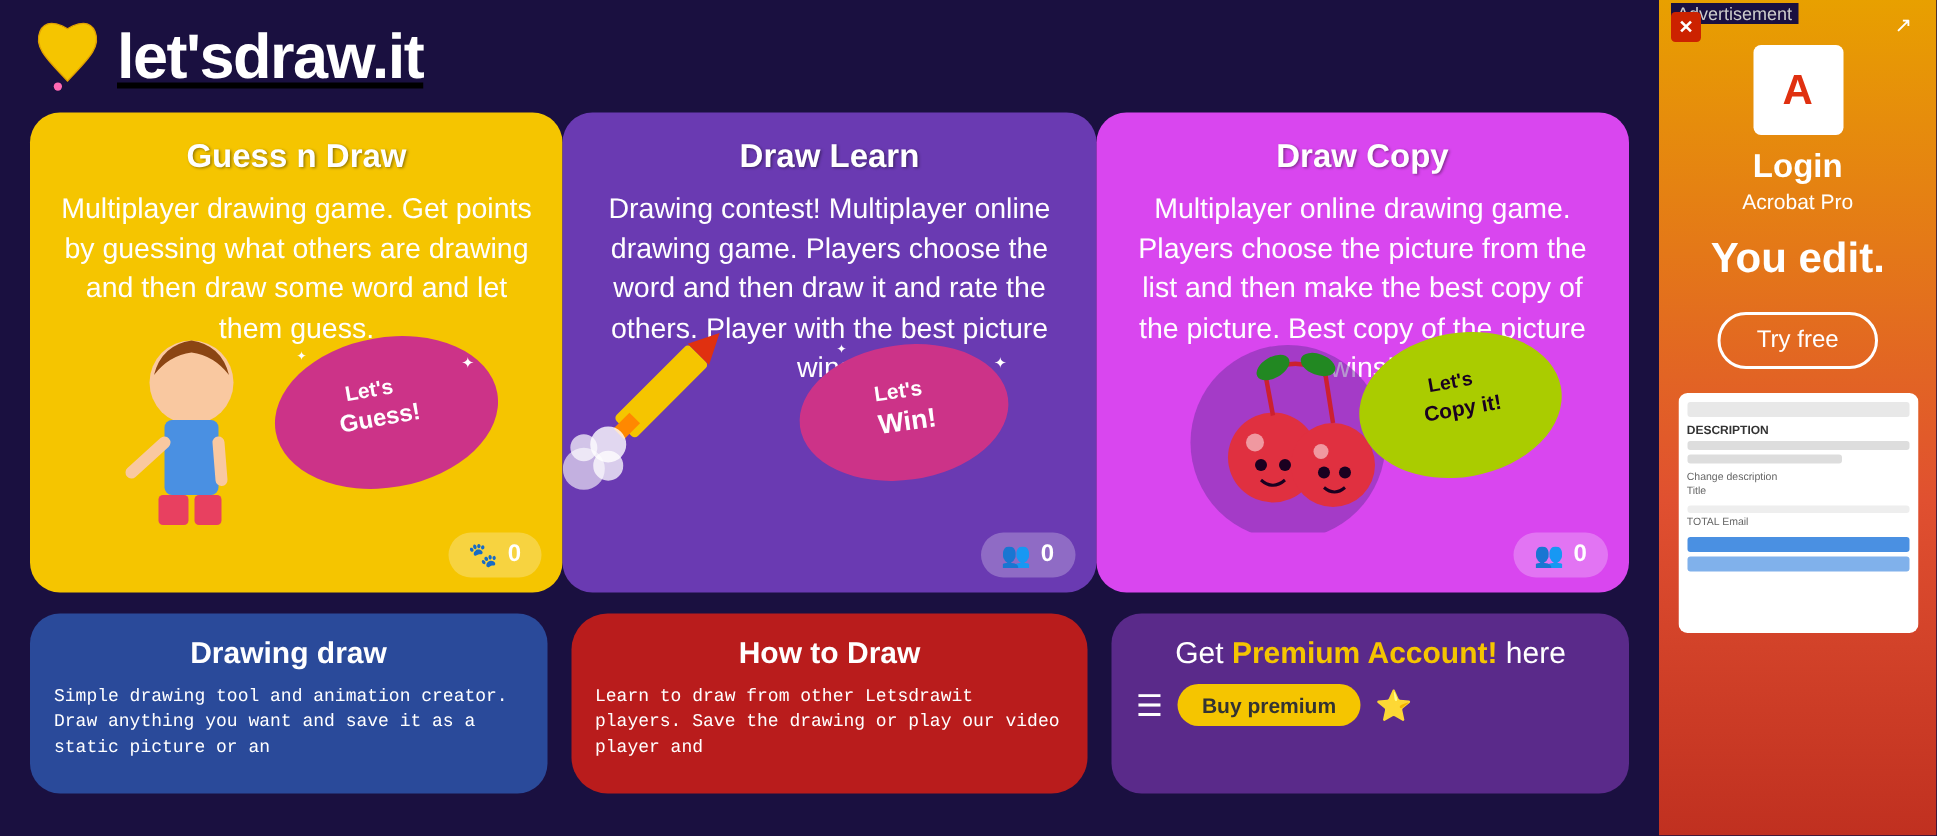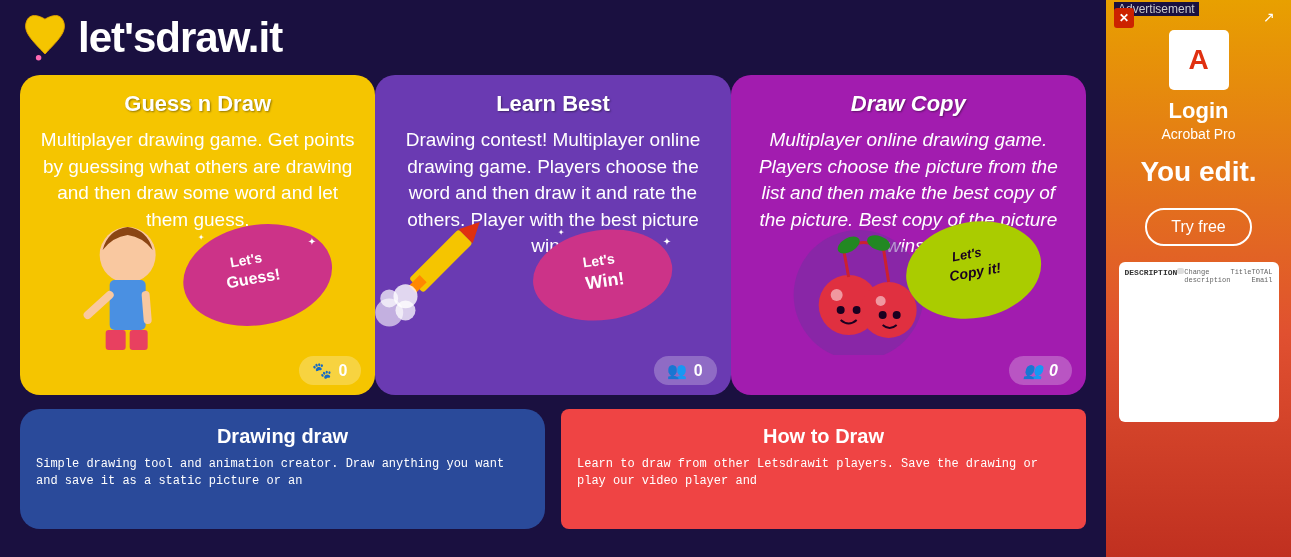--- a/index.html
+++ b/index.html
@@ -12,20 +12,21 @@
       position: relative;
     }
 
     
     .header {
       display: flex;
       align-items: center;
       justify-content: space-between;
       padding: 10px 20px 10px 20px;
       position: relative;
+      text-decoration: underline;
     }
     .logo-area {
       display: flex;
       align-items: center;
     }
     .logo-heart {
       width: 50px;
       height: 55px;
       margin-right: 8px;
     }
@@ -100,39 +101,38 @@
     
     .card-guess {
       background-color: #f5c500;
     }
     
     .card-draw-best {
       background-color: #6a3ab2;
     }
     
     .card-draw-copy {
-      background-color: #a21caf;
-      font-style: italic;
+      background-color: #d946ef;
     }
 
     
     .cards-row-bottom {
       display: flex;
       gap: 16px;
     }
     .card-simple-draw {
       background-color: #2a4a9a;
       border-radius: 20px;
       padding: 16px;
       flex: 1;
       min-height: 120px;
     }
     .card-how-to-draw {
-      background-color: #ef4444;
-      border-radius: 8px;
+      background-color: #b91c1c;
+      border-radius: 24px;
       padding: 16px;
       flex: 1;
       min-height: 120px;
     }
     .card-premium {
       background-color: #5a2a8a;
       border-radius: 20px;
       padding: 16px;
       flex: 1;
       min-height: 120px;
@@ -232,22 +232,22 @@
       background: #f0f0f0;
       border-radius: 6px;
       overflow: hidden;
       position: relative;
     }
     .ad-screenshot-inner {
       width: 100%;
       height: 100%;
       background: white;
       display: flex;
+      flex-direction: column;
       padding: 6px;
-      font-family: Liberation Mono, monospace;
     }
 
     
     .premium-bottom-row {
       display: flex;
       align-items: center;
       gap: 10px;
       margin-top: 8px;
     }
     .buy-premium-btn {
@@ -312,21 +312,21 @@
           <text x="150" y="45" fill="white" font-size="8">✦</text>
         </svg>
       </div>
       <div class="player-count">
         <span>🐾</span>
         <span>0</span>
       </div>
     </div>
 
     <div class="game-card card-draw-best">
-      <div class="game-card-title">Learn Best</div>
+      <div class="game-card-title">Draw Learn</div>
       <div class="game-card-desc">Drawing contest! Multiplayer online drawing game. Players choose the word and then draw it and rate the others. Player with the best picture wins!</div>
       <div style="position:absolute; bottom:40px; left:0; right:0; height:160px;">
         <svg viewBox="0 0 300 160" xmlns="http://www.w3.org/2000/svg" style="width:100%;height:100%;">
 
           <g transform="translate(70,20) rotate(45)">
             <rect x="0" y="20" width="20" height="70" rx="3" fill="#f5c500"></rect>
             <polygon points="10,0 0,20 20,20" fill="#e03010"></polygon>
             <rect x="5" y="80" width="10" height="15" fill="#ff8800"></rect>
 
             <circle cx="10" cy="105" r="12" fill="rgba(255,255,255,0.8)"></circle>
@@ -395,20 +395,30 @@
     <div class="card-simple-draw">
       <div class="bottom-card-title">Drawing draw</div>
       <div class="bottom-card-desc">Simple drawing tool and animation creator. Draw anything you want and save it as a static picture or an</div>
     </div>
 
     <div class="card-how-to-draw">
       <div class="bottom-card-title">How to Draw</div>
       <div class="bottom-card-desc">Learn to draw from other Letsdrawit players. Save the drawing or play our video player and</div>
     </div>
 
+    <div class="card-premium">
+      <div class="premium-title">
+        <span>Get </span><span class="premium-highlight">Premium Account!</span><span> here</span>
+      </div>
+      <div class="premium-bottom-row">
+        <span class="hamburger-icon">☰</span>
+        <button class="buy-premium-btn">Buy premium</button>
+        <span class="star-icon">⭐</span>
+      </div>
+    </div>
 
   </div>
 </div>
 
 <div class="ad-panel">
   <span class="ad-label">Advertisement</span>
 
   <div style="position:absolute; top:8px; left:8px; width:20px; height:20px; background:#cc2200; border-radius:3px; display:flex; align-items:center; justify-content:center;">
     <span style="color:white; font-size:12px; font-weight:bold;">✕</span>
   </div>

